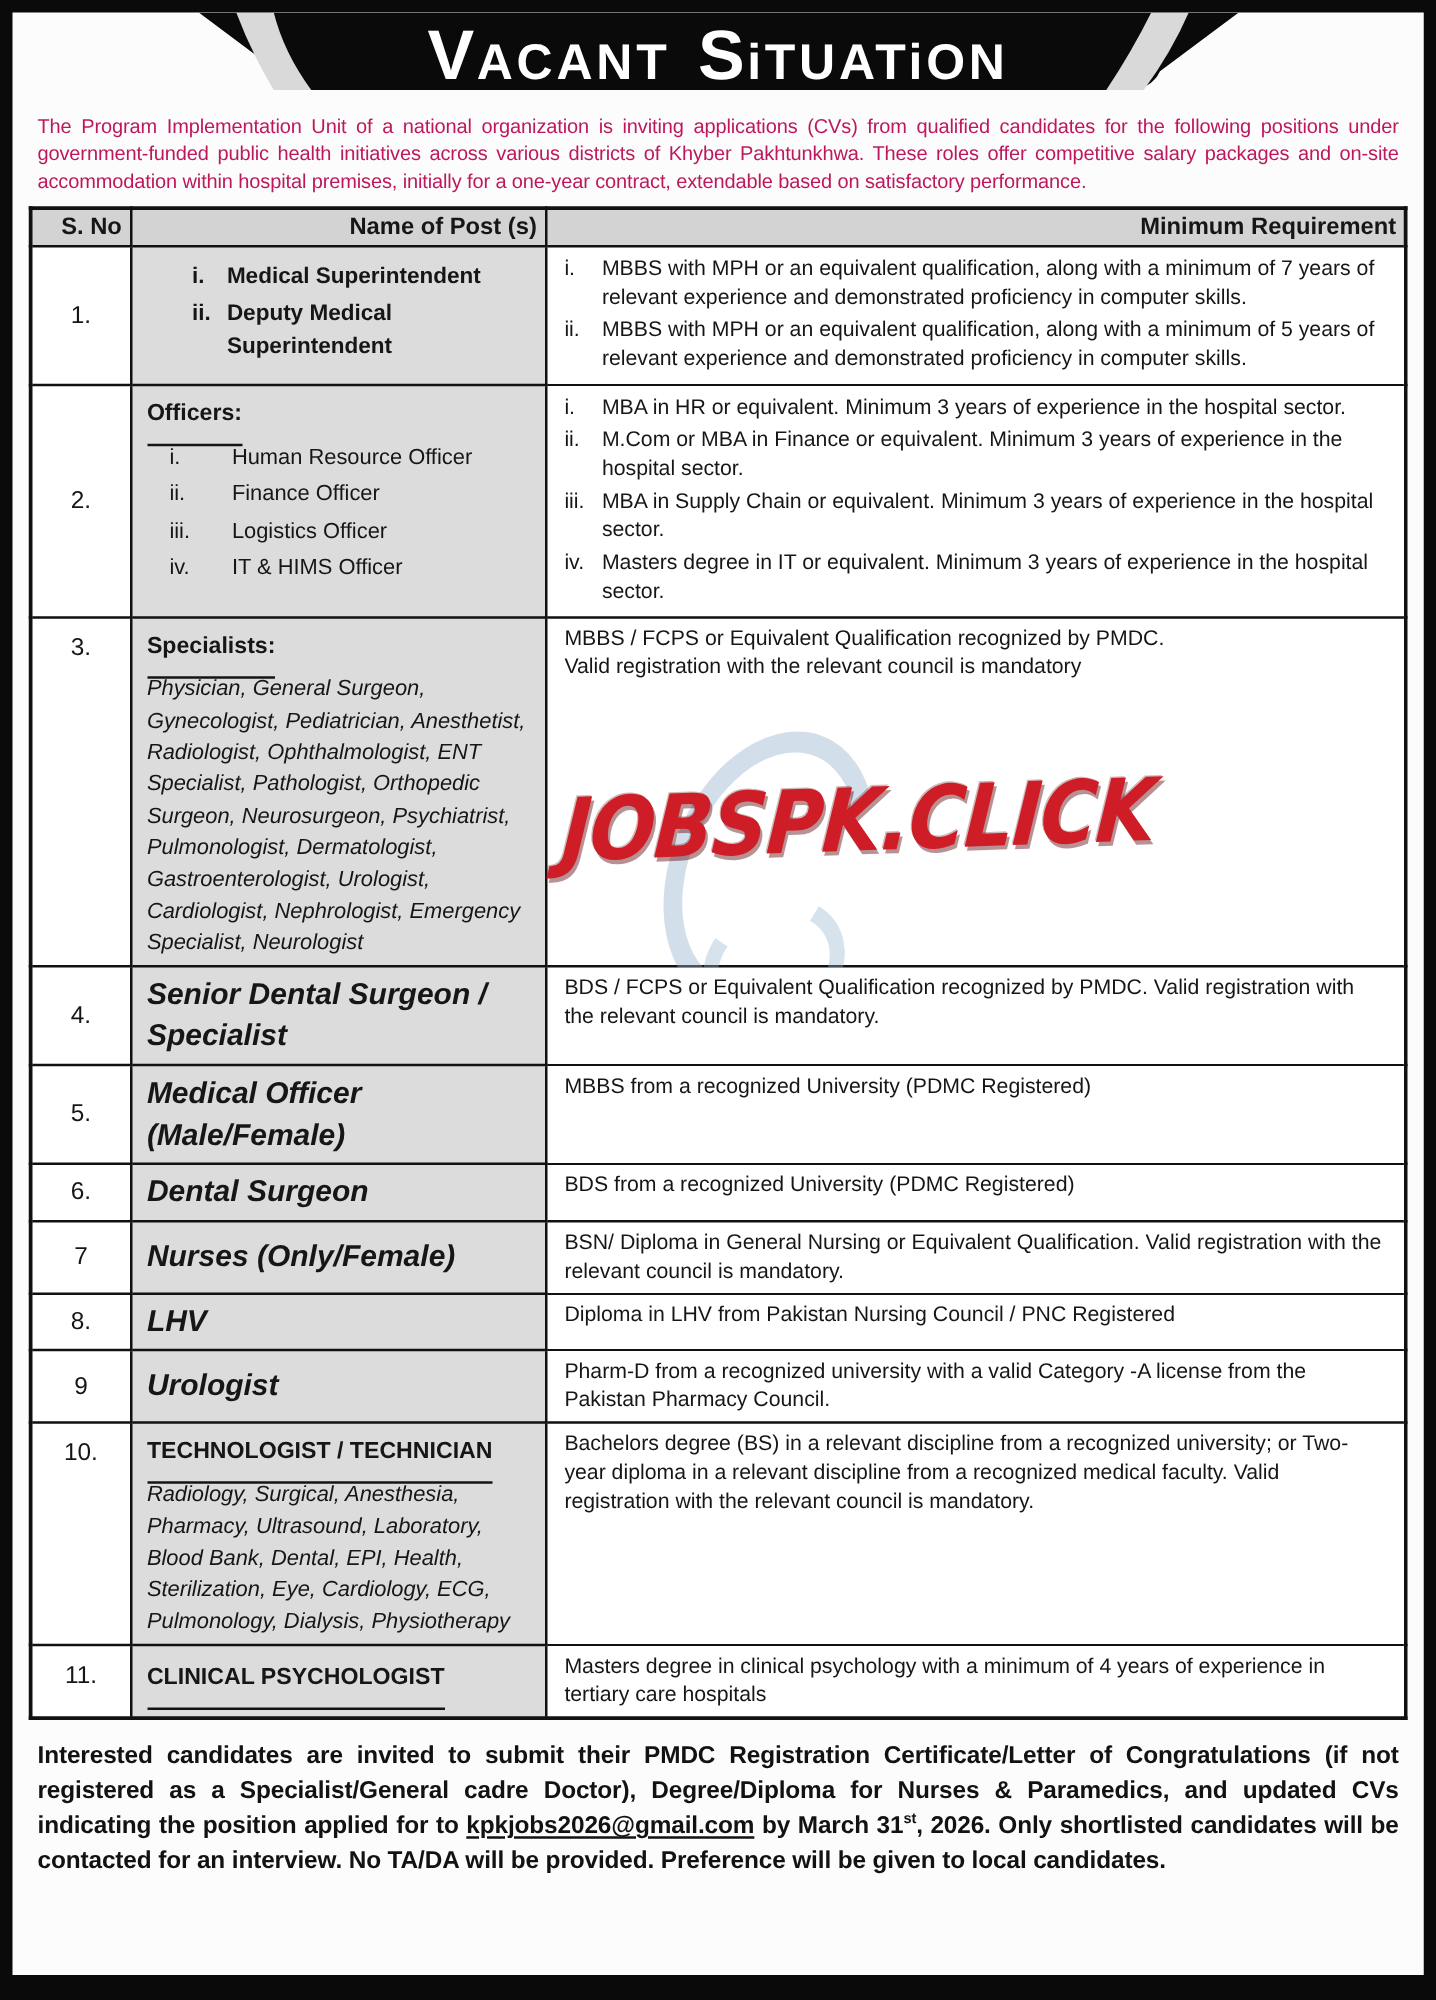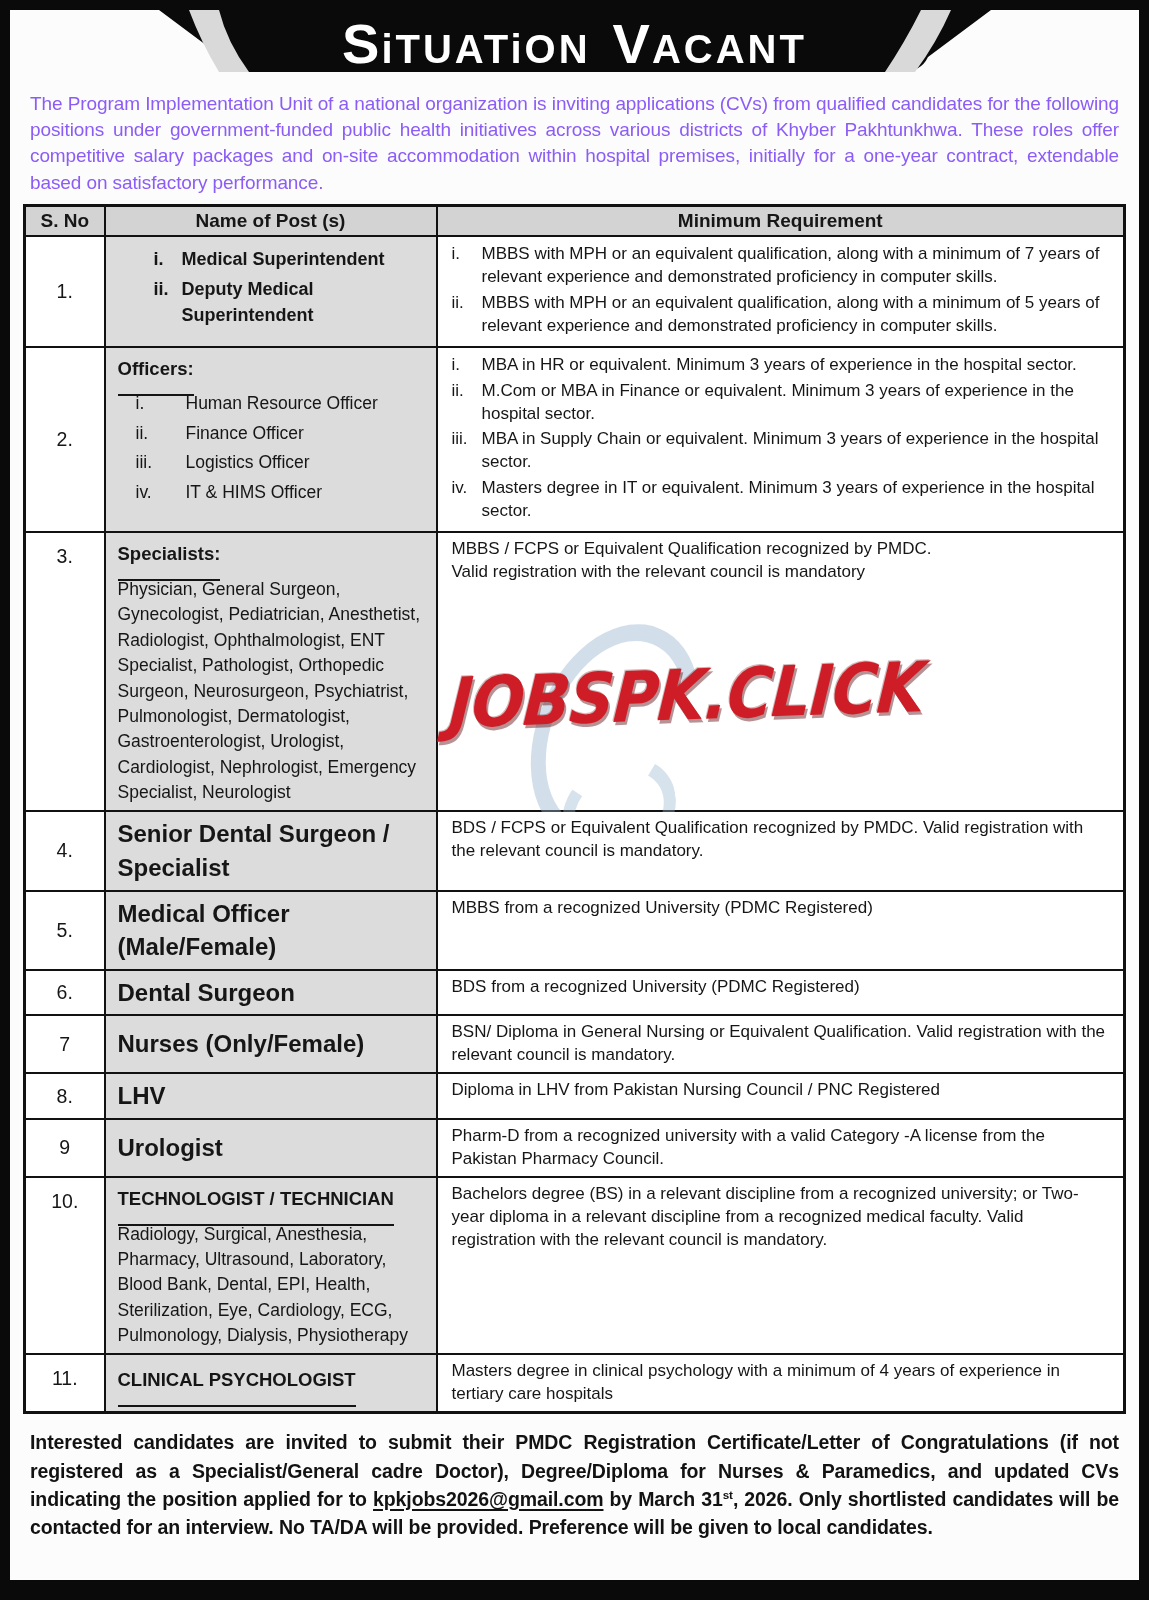--- a/index.html
+++ b/index.html
@@ -27,32 +27,32 @@
     position:absolute;inset:0;display:flex;align-items:center;justify-content:center;
     color:#ffffff;font-weight:700;white-space:nowrap;
   }
   .banner-text .word{display:inline-block;}
   .banner-text .word + .word{margin-left:22px;}
   .banner-text .lead{font-size:56px;letter-spacing:2px;}
   .banner-text .rest{font-size:40px;letter-spacing:3px;}
   
   .content{padding:0 12px;}
   .intro{
-    margin:13px 8px 8px;font-size:19px;line-height:1.38;text-align:justify;
-    letter-spacing:-0.1px;color:#8b5cf6;
+    margin:13px 8px 8px;font-size:16px;line-height:1.38;text-align:justify;
+    letter-spacing:-0.1px;color:#be185d;
   }
   
   table.positions{
     width:calc(100% - 2px);margin:2px auto 0;border-collapse:collapse;
     border:3px solid var(--line);table-layout:fixed;
   }
   th,td{border:2px solid var(--line);}
   thead th{
     background:var(--header-gray);font-size:19px;font-weight:700;
-    text-align:center;padding:3px 6px;
+    text-align:right;padding:3px 6px;
   }
   col.c-sno{width:80px;}
   col.c-post{width:332px;}
   td.sno{
     text-align:center;font-size:19.5px;vertical-align:middle;
     background:#fff;padding:4px 2px;
   }
   td.sno.va-top{vertical-align:top;padding-top:12px;}
   td.post{
     background:var(--post-gray);font-size:17.5px;line-height:1.45;
@@ -61,21 +61,21 @@
   td.post.va-mid{vertical-align:middle;}
   td.req{
     background:#fff;font-size:17px;line-height:1.35;vertical-align:top;
     padding:5px 12px 5px 14px;position:relative;
   }
   .post-heading{margin:3px 0 9px;}
   .post-heading .hl{
     font-weight:700;font-size:18.5px;
     border-bottom:2.5px solid #141414;padding-bottom:15px;
   }
-  .post-text{white-space:pre-line;}
+  .post-text{white-space:pre-line;font-style:italic;}
   .post-text.bold{font-weight:700;font-size:24px;line-height:1.4;}
   .items{display:block;}
   .item{display:flex;margin:2px 0;}
   .post .item{margin:4px 0;}
   .post .items.plain{padding-left:18px;}
   .post .items.plain .num{flex:0 0 50px;}
   .post .items.boldlist{padding-left:36px;font-weight:700;font-size:18px;}
   .post .items.boldlist .num{flex:0 0 28px;}
   .req .item{margin:1px 0 3px;}
   .req .item .num{flex:0 0 30px;}
@@ -115,22 +115,22 @@
 <div class="page">
 
   <div class="banner-row">
     <div class="banner">
       <svg viewBox="0 0 832 66" preserveAspectRatio="none">
         <path d="M0,0 L832,0 L769,47 Q762,62 742,62 L90,62 Q70,62 63,47 Z" fill="#0a0a0a"></path>
         <path d="M30,0 L60,0 Q68,32 90,62 L60,62 Q42,32 30,0 Z" fill="#d9d9d9"></path>
         <path d="M762,0 L792,0 Q778,32 756,62 L726,62 Q746,32 762,0 Z" fill="#d9d9d9"></path>
       </svg>
       <div class="banner-text">
+        <span class="word"><span class="lead">V</span><span class="rest">ACANT</span></span>
         <span class="word"><span class="lead">S</span><span class="rest">iTUATiON</span></span>
-        <span class="word"><span class="lead">V</span><span class="rest">ACANT</span></span>
       </div>
     </div>
   </div>
 
   <div class="content">
     <p class="intro">The Program Implementation Unit of a national organization is inviting applications (CVs) from qualified candidates for the following positions under government-funded public health initiatives across various districts of Khyber Pakhtunkhwa. These roles offer competitive salary packages and on-site accommodation within hospital premises, initially for a one-year contract, extendable based on satisfactory performance.</p>
 
     <table class="positions">
       <colgroup>
         <col class="c-sno">

